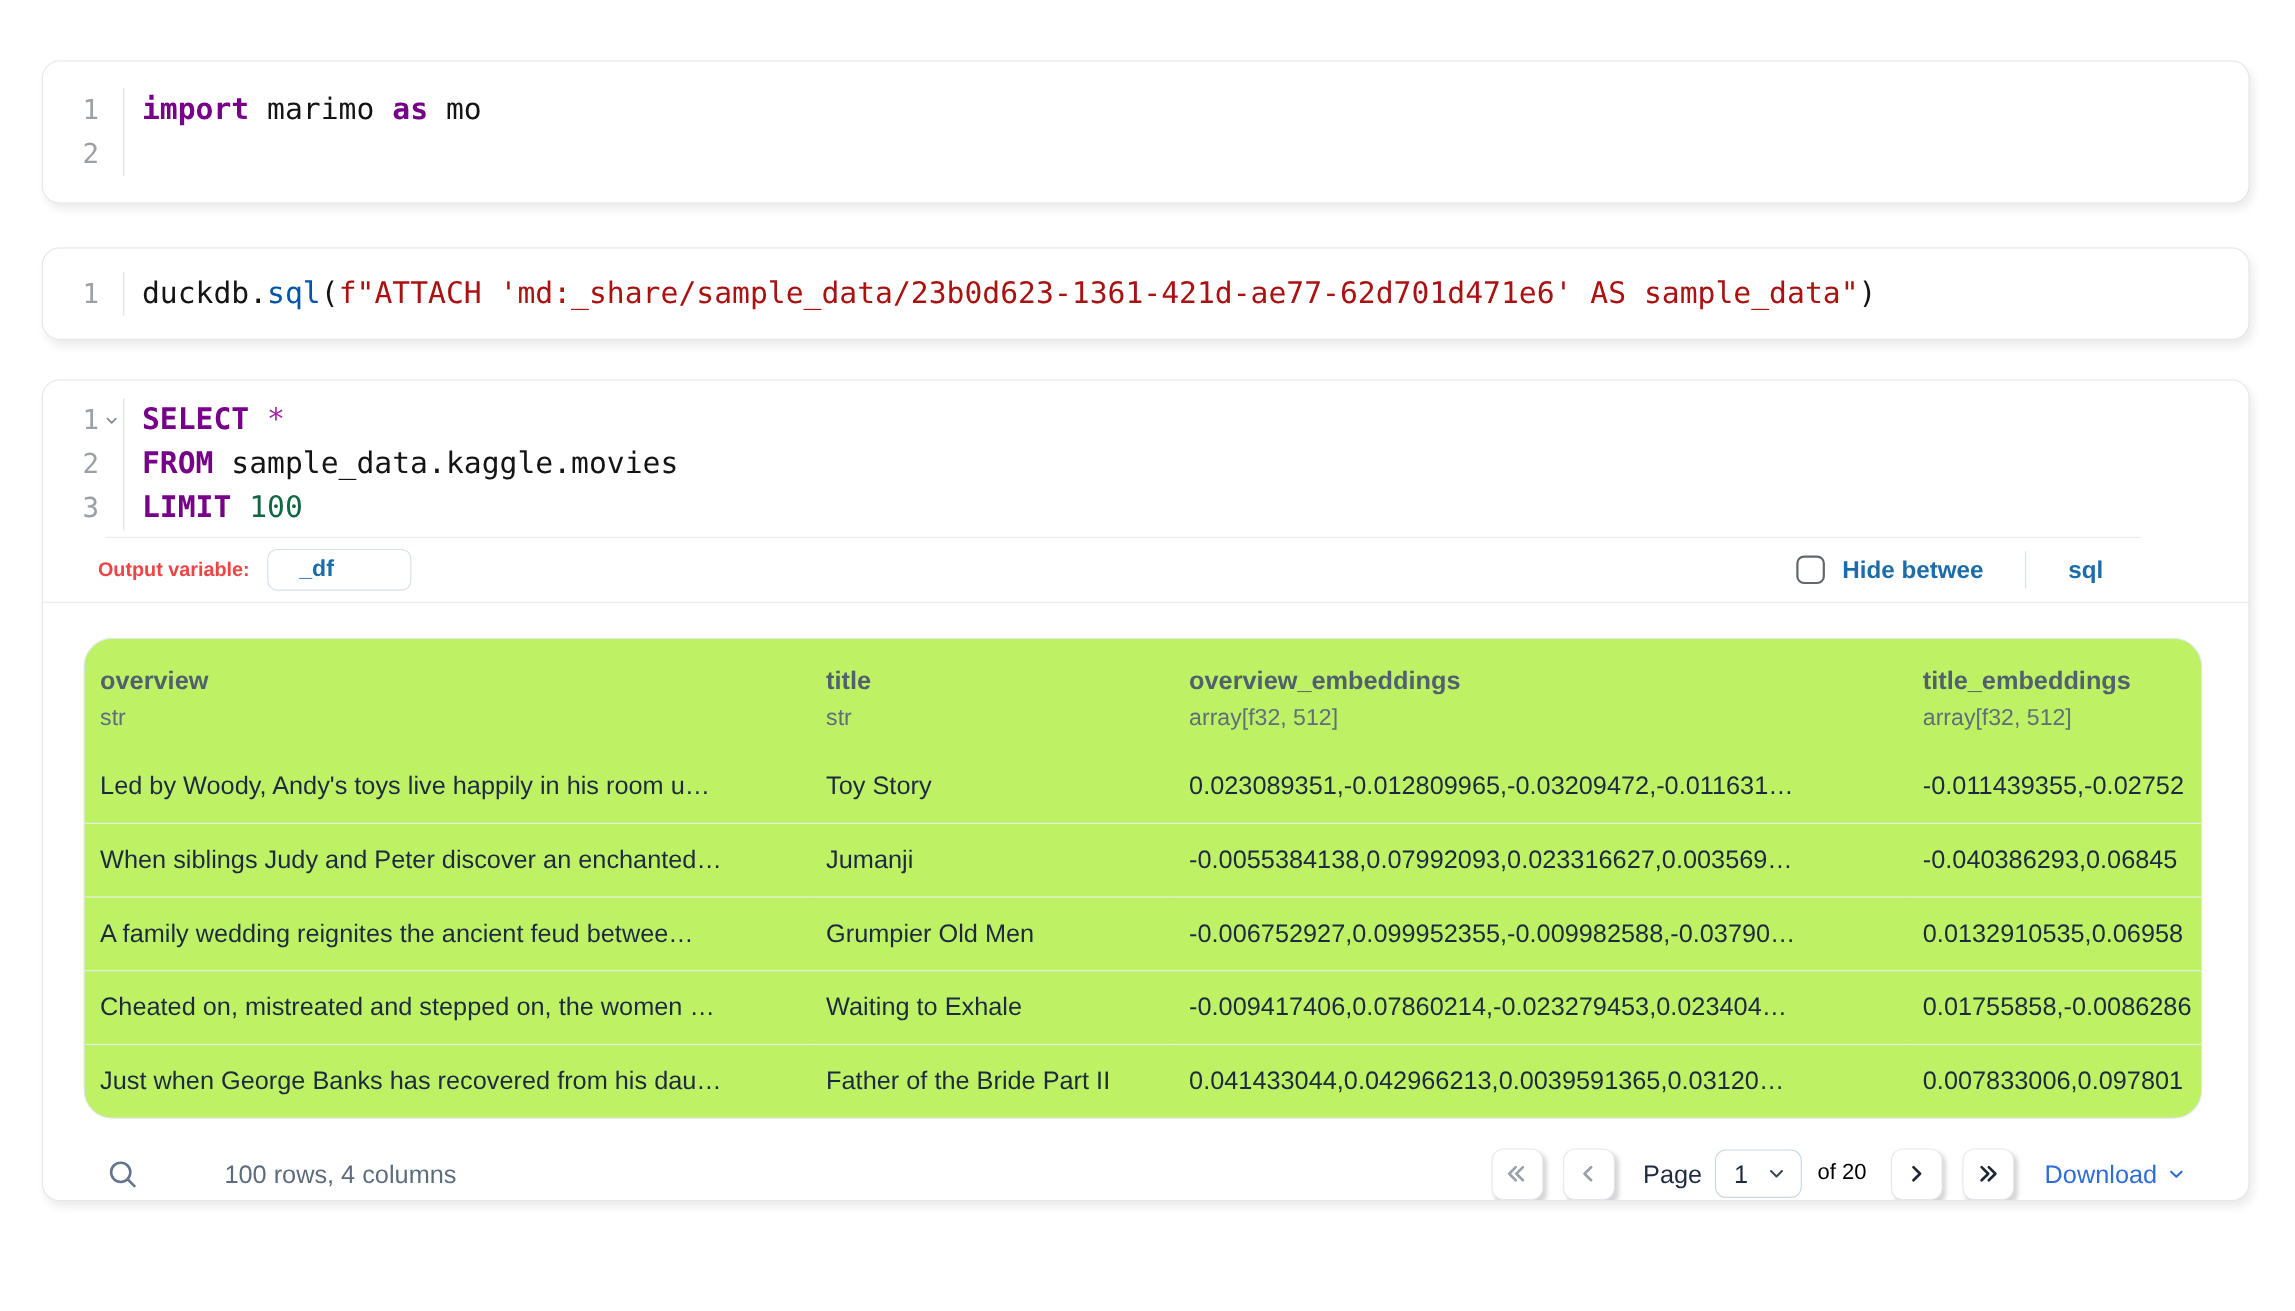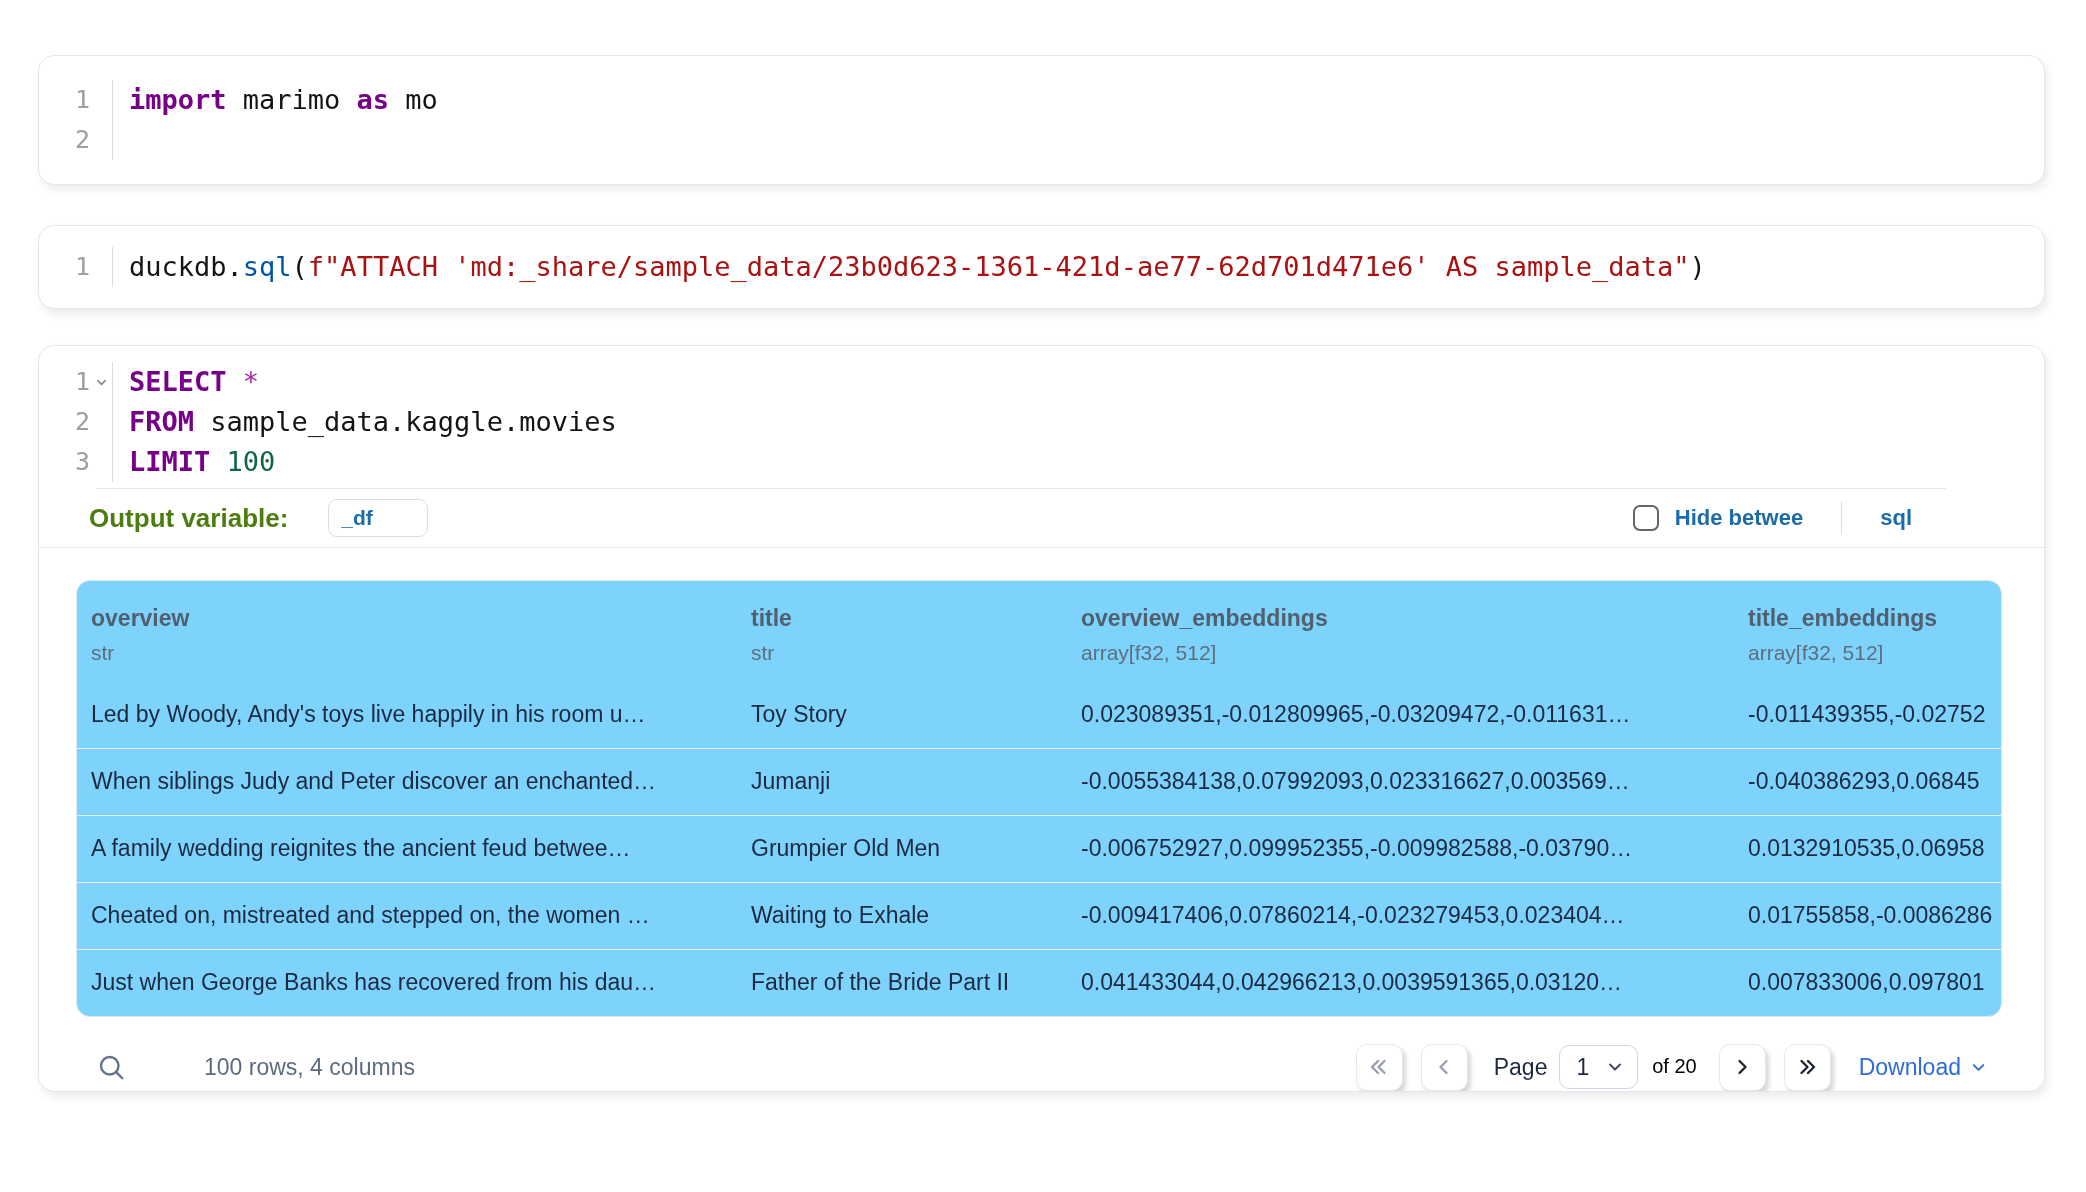--- a/index.html
+++ b/index.html
@@ -49,41 +49,41 @@
   .tok-prop { color:#0055aa; }
   .tok-star { color:#a626a4; }
 
   
   .divider-partial { border-top:1px solid #e6e8eb; margin:0 98px 0 57px; }
   .full-divider { border-top:1px solid #e6e8eb; }
   .out-toolbar {
     display:flex; align-items:center;
     height:58px; padding:0 132px 0 50px;
   }
-  .ov-label { color:#4d7c0f; font-weight:bold; font-size:26px; }
+  .ov-label { color:#ef4444; font-weight:bold; font-size:18px; }
   .ov-input {
-    margin-left:40px; width:100px; height:38px;
+    margin-left:16px; width:131px; height:38px;
     border:1.5px solid #d6dfe8; border-radius:9px;
-    padding:0 12px; font-weight:bold; font-size:21px; color:#1b6ca8;
+    padding:0 28px; font-weight:bold; font-size:21px; color:#1b6ca8;
     font-family:"Liberation Sans", sans-serif; outline:none; background:#fff;
   }
   .toolbar-spacer { flex:1; }
   .checkbox {
     width:26px; height:26px; flex:0 0 26px;
     border:2.5px solid #63666a; border-radius:7px; background:#fff;
   }
   .hide-label { margin-left:16px; color:#1b6ca8; font-weight:bold; font-size:22px; }
   .vdiv { width:1px; height:34px; background:#d9dee4; margin:0 38px; }
   .lang-label { color:#1b6ca8; font-weight:bold; font-size:22px; }
 
   
   .output-area { padding:32px 42px 0 37px; }
   .table-card {
-    border:1.5px solid #dfe5ec; border-radius:14px;
-    overflow:hidden; background:#7dd3fc;
+    border:1.5px solid #dfe5ec; border-radius:26px;
+    overflow:hidden; background:#bef264;
   }
   table { width:100%; border-collapse:collapse; table-layout:fixed; }
   col.c-overview { width:660px; }
   col.c-title { width:330px; }
   col.c-ovemb { width:667px; }
   th {
     text-align:left; vertical-align:top;
     padding:24px 0 16px 14px;
   }
   .col-name { font-weight:bold; color:#51606f; font-size:23px; display:block; }

